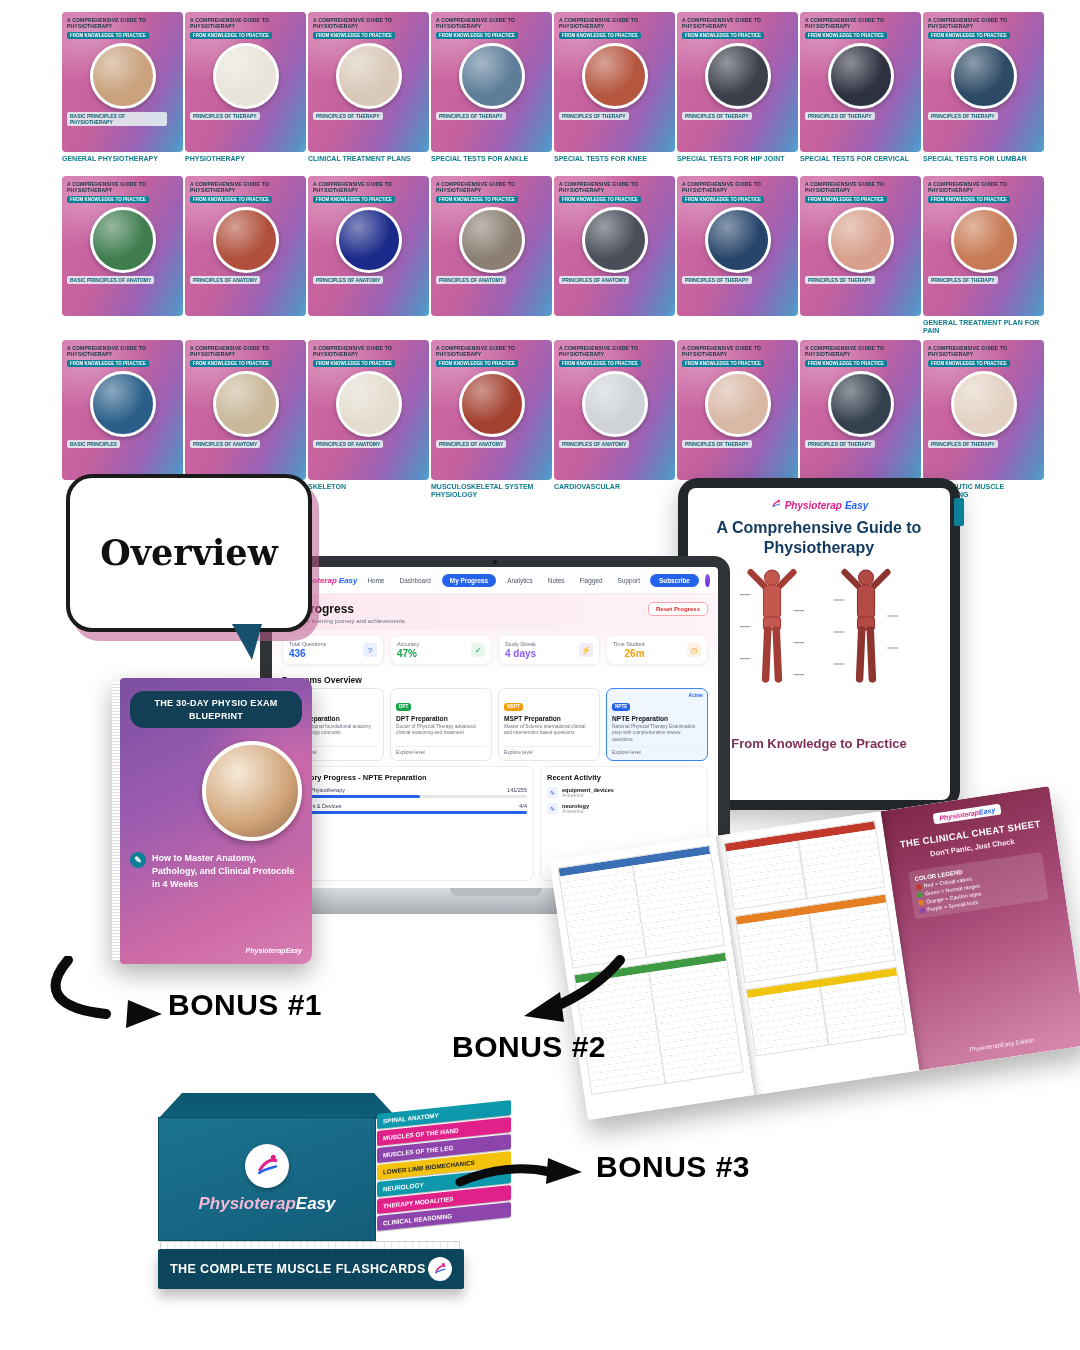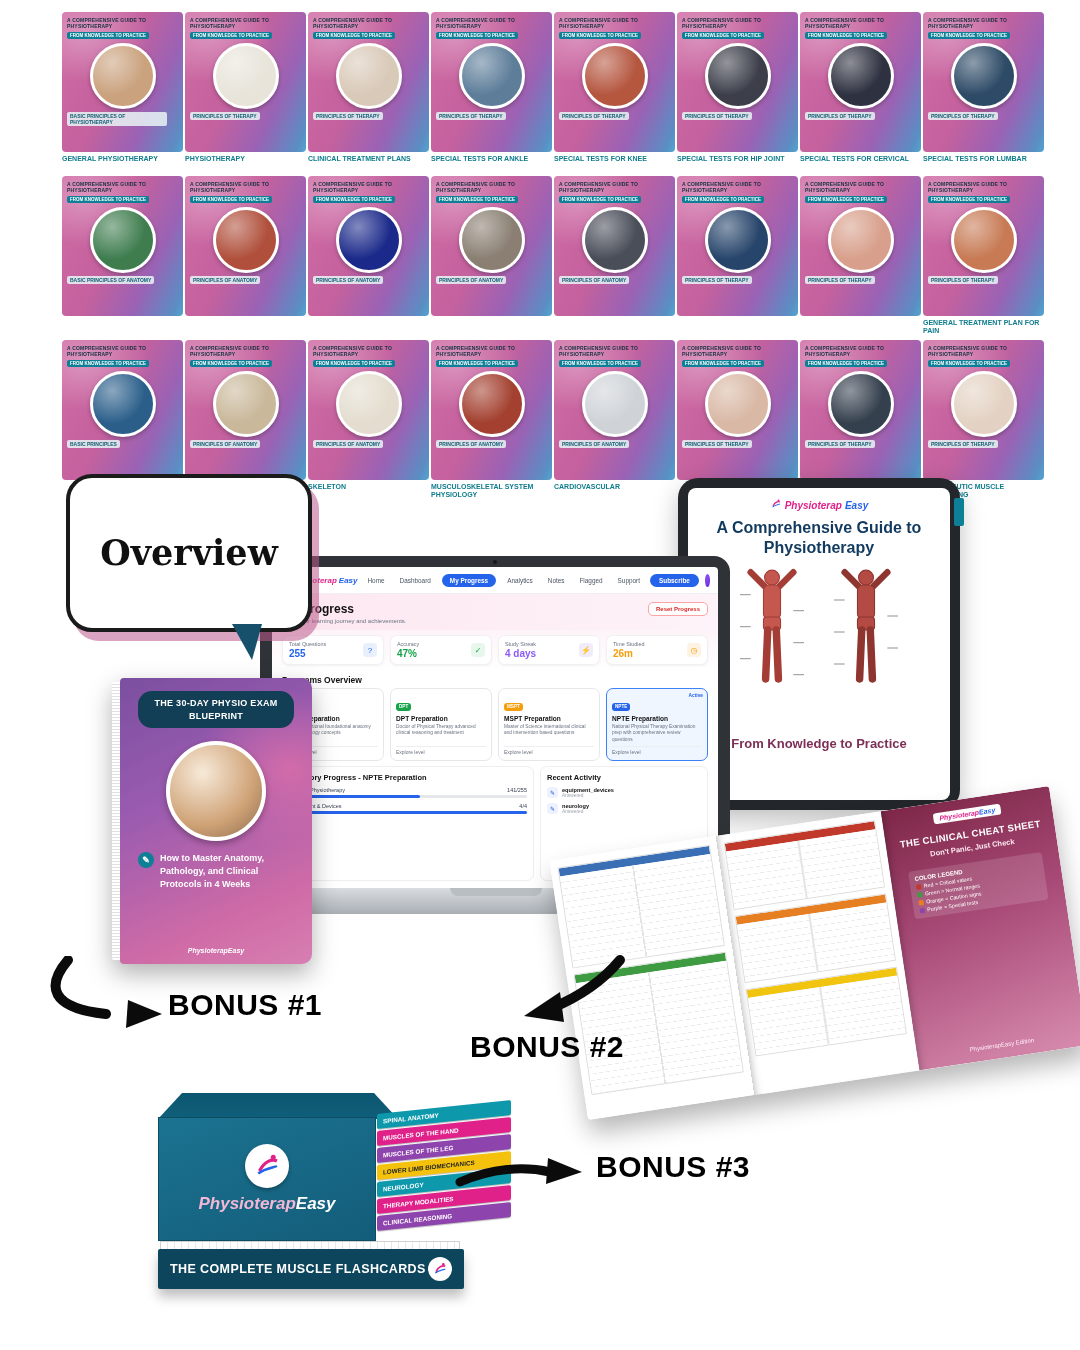--- a/index.html
+++ b/index.html
@@ -103,21 +103,21 @@
 
   
   .book{position:absolute;left:112px;top:678px;width:200px;height:286px;z-index:5;
       filter:drop-shadow(0 10px 12px rgba(0,0,0,.3));}
   .book-pages{position:absolute;left:0;top:4px;bottom:4px;width:10px;border-radius:2px;
       background:repeating-linear-gradient(to bottom,#fff 0 2px,#e0e0e0 2px 3px);}
   .book-cover{position:absolute;left:8px;top:0;right:0;bottom:0;border-radius:4px 10px 10px 4px;
       background:
         radial-gradient(150px 130px at 88% 32%, rgba(218,110,168,.85) 0%, transparent 62%),
         linear-gradient(155deg,#7b4fa0 0%,#9a5bb0 38%,#cf6ba6 78%,#d77fb2 100%);
-      padding:13px 18px 10px;display:flex;flex-direction:column;align-items:center;box-sizing:border-box;}
+      padding:13px 10px 10px;display:flex;flex-direction:column;align-items:flex-end;box-sizing:border-box;}
   .book-badge{background:#123f55;color:#fff;font-size:9px;font-weight:bold;text-align:center;
       padding:6px 10px;border-radius:14px;line-height:1.4;letter-spacing:.3px;}
   .book-circle{width:92px;height:92px;border-radius:50%;border:4px solid #fff;margin:13px 0 11px;
       background:radial-gradient(circle at 35% 30%, #f7ead9, #cfa276 60%, #8a6a4e);box-shadow:0 3px 6px rgba(0,0,0,.3);}
   .book-how{display:flex;gap:6px;align-items:flex-start;color:#fff;font-size:9px;font-weight:bold;line-height:1.45;}
   .book-how-icon{min-width:16px;height:16px;border-radius:50%;background:#0d7f96;display:flex;
       align-items:center;justify-content:center;font-size:9px;}
   .book-logo{margin-top:auto;font-size:7px;color:#fff;font-weight:bold;font-style:italic;}
 
   
@@ -487,42 +487,42 @@
           <div class="hero-sub">Track your learning journey and achievements.</div>
         </div>
         <div class="ui-reset">Reset Progress</div>
       </div>
 
       <div class="ui-stats">
 
       <div class="stat">
           <div>
             <div class="stat-label">Total Questions</div>
-            <div class="stat-value" style="color: rgb(37, 99, 235);">255</div>
+            <div class="stat-value" style="color: rgb(37, 99, 235);">436</div>
           </div>
           <div class="stat-icon" style="background-color: rgb(232, 239, 253); color: rgb(37, 99, 235);">?</div>
         </div>
           <div class="stat">
           <div>
             <div class="stat-label">Accuracy</div>
             <div class="stat-value" style="color: rgb(22, 163, 74);">47%</div>
           </div>
           <div class="stat-icon" style="background-color: rgb(231, 247, 236); color: rgb(22, 163, 74);">✓</div>
         </div>
           <div class="stat">
           <div>
             <div class="stat-label">Study Streak</div>
             <div class="stat-value" style="color: rgb(139, 92, 246);">4 days</div>
           </div>
           <div class="stat-icon" style="background-color: rgb(241, 235, 254); color: rgb(139, 92, 246);">⚡</div>
         </div>
           <div class="stat">
           <div>
             <div class="stat-label">Time Studied</div>
-            <div class="stat-value" style="color: rgb(245, 158, 11);">26m</div>
+            <div class="stat-value" style="color: rgb(245, 158, 11); text-align: right;">26m</div>
           </div>
           <div class="stat-icon" style="background-color: rgb(254, 243, 226); color: rgb(245, 158, 11);">◷</div>
         </div>
         </div>
 
       <div class="section-h">Programs Overview</div>
       <div class="ui-programs">
 
       <div class="program">
           <span class="ptag" style="background-color: rgb(37, 99, 235);">NPT</span>
@@ -691,21 +691,21 @@
   <svg class="arrow" style="left:512px;top:950px;" width="120" height="84" viewBox="0 0 120 84">
     <path d="M108 10 C 88 34 64 48 40 58" stroke="#0b0b0b" stroke-width="10" fill="none" stroke-linecap="round"></path>
     <polygon points="48,42 12,66 52,72" fill="#0b0b0b"></polygon>
   </svg>
   <svg class="arrow" style="left:452px;top:1150px;" width="140" height="48" viewBox="0 0 140 48">
     <path d="M8 32 C 40 18 72 16 98 22" stroke="#0b0b0b" stroke-width="9" fill="none" stroke-linecap="round"></path>
     <polygon points="96,8 130,22 94,34" fill="#0b0b0b"></polygon>
   </svg>
 
   <div class="bonus" style="left:168px;top:988px;">BONUS #1</div>
-  <div class="bonus" style="left:452px;top:1030px;margin-left:18px;">BONUS #2</div>
+  <div class="bonus" style="left:452px;top:1030px;">BONUS #2</div>
   <div class="bonus" style="left:596px;top:1150px;">BONUS #3</div>
 
   <div class="fcbox">
     <div class="fc-top"></div>
     <div class="fc-front">
       <div class="fc-logo">
         <svg width="30" height="30" viewBox="0 0 24 24">
             <path d="M6 16 C10 8 16 6 20 8" stroke="#e0218a" stroke-width="2.5" fill="none"></path>
             <path d="M5 18 C10 14 18 13 20 12" stroke="#2563eb" stroke-width="2" fill="none"></path>
             <circle cx="17" cy="5" r="2" fill="#e0218a"></circle>

